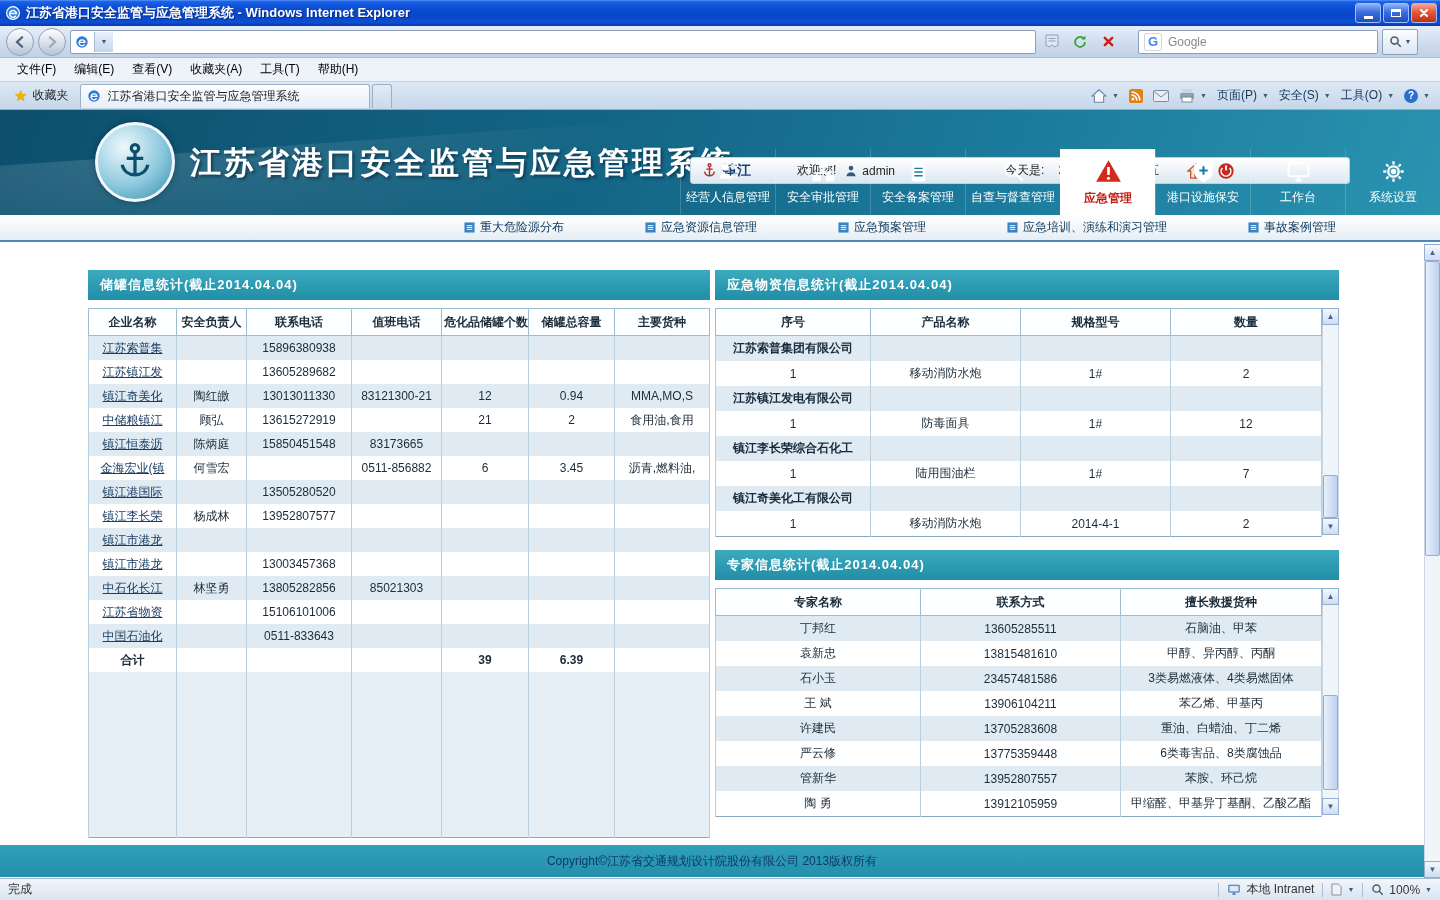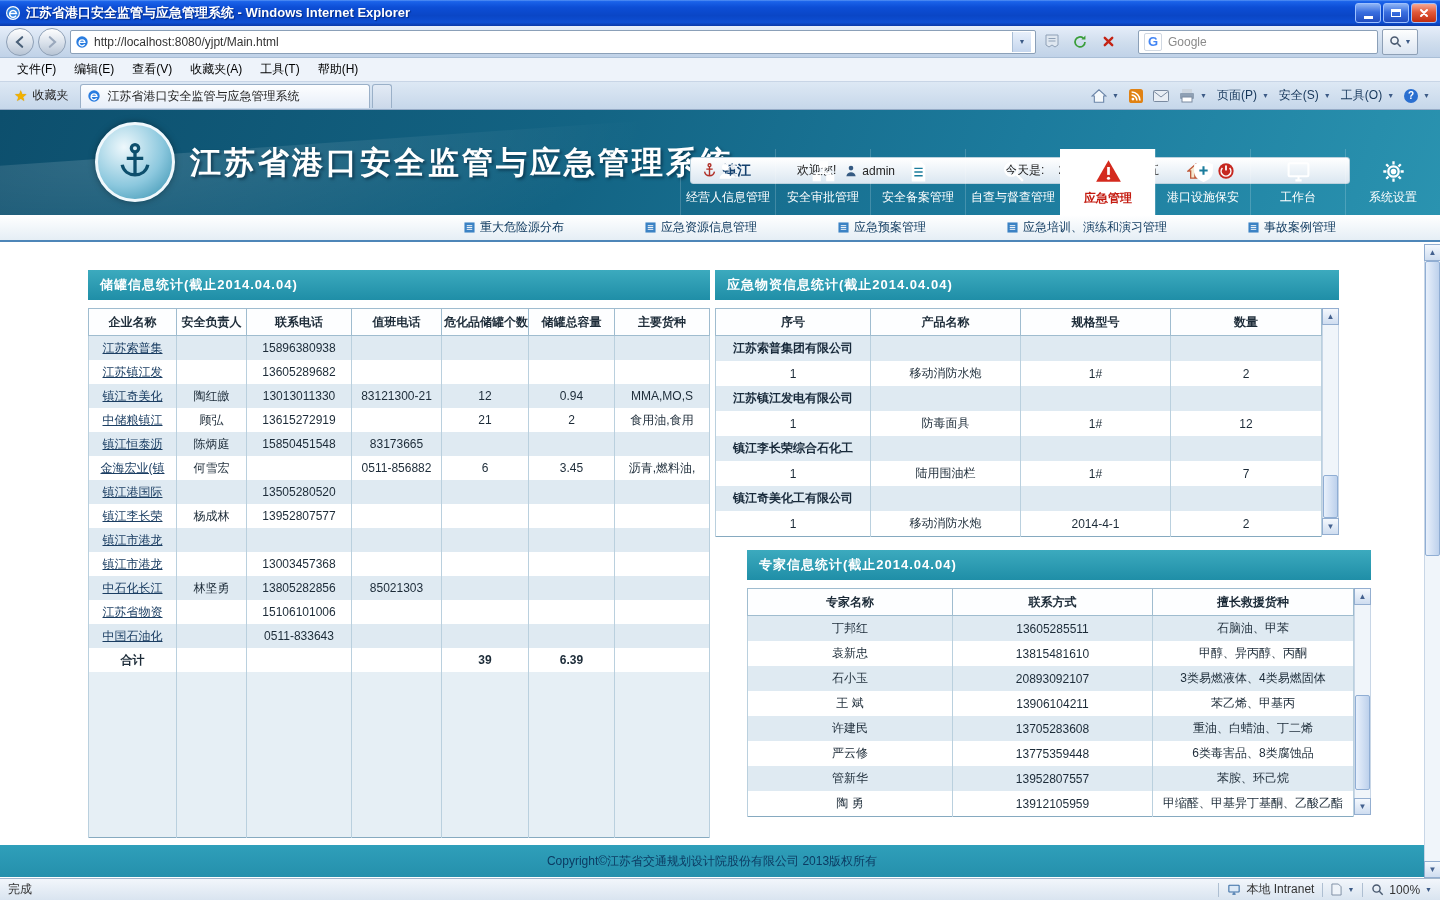--- a/index.html
+++ b/index.html
@@ -97,21 +97,21 @@
   .sub-item{display:flex;align-items:center;gap:5px;cursor:pointer;margin-left:45px;}
 
   .content{position:absolute;top:134px;left:0;width:1424px;height:634px;background:#fff;}
 
   .panel{position:absolute;}
   .panel-title{height:30px;background:linear-gradient(180deg,#3caabe,#1f8ea7);
     color:#fff;font-size:13px;font-weight:bold;display:flex;align-items:center;
     padding-left:12px;letter-spacing:1px;}
   .tank-panel{left:88px;top:26px;width:622px;height:568px;}
   .supplies-panel{left:715px;top:26px;width:624px;height:265px;}
-  .experts-panel{left:715px;top:306px;width:624px;height:265px;margin-left:32px;}
+  .experts-panel{left:715px;top:306px;width:624px;height:265px;}
 
   .tbl-wrap{position:absolute;left:0;right:0;top:38px;bottom:0;}
   .has-sb .tbl-wrap{right:17px;}
   .tbl{width:100%;height:100%;border-collapse:collapse;table-layout:fixed;font-size:12px;
     color:#1c2b38;border:1px solid #86aac0;}
   .tbl th{background:#fdfeff;border:1px solid #9fbccf;font-weight:bold;height:26px;
     padding:0 2px;overflow:hidden;white-space:nowrap;}
   .tbl td{border-left:1px solid #bad0de;border-right:1px solid #bad0de;text-align:center;
     padding:0 3px;overflow:hidden;white-space:nowrap;height:24px;}
   .r25 td{height:25px;}
@@ -183,21 +183,20 @@
         <path d="M5.5 2.5 11.5 8l-6 5.5" stroke="#9aa8bc" stroke-width="2.4" fill="none" stroke-linecap="round"></path>
       </svg>
   </span>
   <span class="addr-field">
     <span>
       <svg width="14" height="14" viewBox="0 0 16 16">
           <circle cx="8" cy="8" r="6.5" fill="#2a7de0"></circle>
           <path d="M4.6 8.4h6.8a3.4 3.4 0 1 0-.4 2.2" stroke="#fff" stroke-width="1.5" fill="none"></path>
         </svg>
     </span>
-    <span class="addr-url">http://localhost:8080/yjpt/Main.html</span>
     <span class="addr-drop">▼</span>
   </span>
   <span class="mini-btn">
     <svg width="14" height="16" viewBox="0 0 14 16">
         <path d="M1 1h12v10l-3 2-3-2-3 2-3-2z" fill="#dfe7f0" stroke="#8ea0b6"></path>
         <path d="M3.5 4.5h7M3.5 7h7" stroke="#8ea0b6"></path>
       </svg>
   </span>
   <span class="mini-btn">
     <svg width="16" height="16" viewBox="0 0 20 20" fill="none">
@@ -736,21 +735,21 @@
                 <td>13605285511</td>
                 <td>石脑油、甲苯</td>
               </tr>
               <tr class="even">
                 <td>袁新忠</td>
                 <td>13815481610</td>
                 <td>甲醇、异丙醇、丙酮</td>
               </tr>
               <tr class="odd">
                 <td>石小玉</td>
-                <td>20893092107</td>
+                <td>23457481586</td>
                 <td>3类易燃液体、4类易燃固体</td>
               </tr>
               <tr class="even">
                 <td>王 斌</td>
                 <td>13906104211</td>
                 <td>苯乙烯、甲基丙</td>
               </tr>
               <tr class="odd">
                 <td>许建民</td>
                 <td>13705283608</td>

